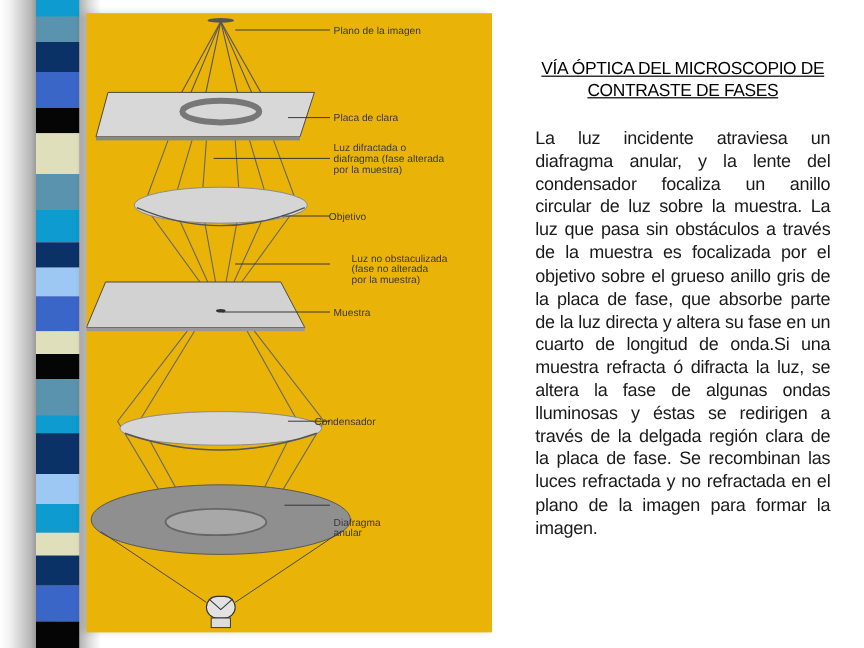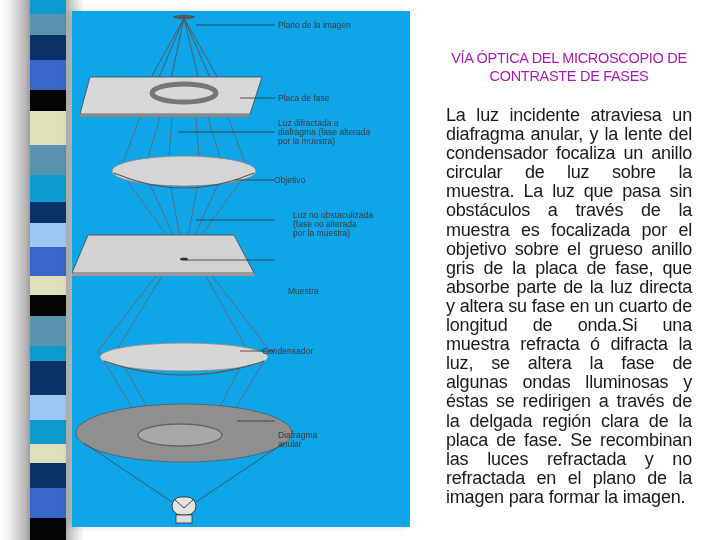--- a/index.html
+++ b/index.html
@@ -14,37 +14,38 @@
       background: linear-gradient(to right, #ffffff 0px, #f2f2f2 8px, #b5b5b5 26px, #9a9a9a 30px, #b0b0b0 66px, #d9d9d9 74px, #ffffff 84px);
     }
     .stripe-bar {
       position: absolute; left: 30px; top: 0; width: 36px; height: 540px;
       display: flex; flex-direction: column;
     }
     .stripe { width: 100%; }
     
     .figure {
       position: absolute; left: 72px; top: 11px; width: 338px; height: 516px;
-      background: #0ea5e9;
+      background: #eab308;
       box-shadow: -4px 0 6px rgba(0,0,0,0.15);
     }
     .figure svg { position: absolute; left: 0; top: 0; }
     .fig-label {
       position: absolute; font-size: 8.5px; color: #3a3a3a; line-height: 9px;
       white-space: pre-line;
     }
     
     .title {
       position: absolute; left: 446px; top: 49px; width: 246px;
-      text-align: center; font-size: 14.5px; line-height: 18px; color: #a21caf;
+      text-align: center; font-size: 14.5px; line-height: 18px; color: #000000;
       letter-spacing: -0.3px;
+      text-decoration: underline;
     }
     .body-text {
       position: absolute; left: 446px; top: 106px; width: 246px;
-      text-align: justify; font-size: 18px; line-height: 19.1px; color: #1a1a1a;
+      text-align: justify; font-size: 15px; line-height: 19.1px; color: #1a1a1a;
       letter-spacing: -0.2px;
     }
   </style>
 </head>
 <body>
 
 <div class="stripe-shadow"></div>
 <div class="stripe-bar" id="stripe-bar">
     <div class="stripe" style="background: rgb(14, 155, 208); height: 13.7647px;"></div>
     <div class="stripe" style="background: rgb(90, 147, 173); height: 21.1765px;"></div>
@@ -131,28 +132,28 @@
       <line x1="168" y1="87" x2="203" y2="87"></line>
       <line x1="106" y1="121" x2="203" y2="121"></line>
       <line x1="163" y1="169" x2="203" y2="169"></line>
       <line x1="124" y1="209" x2="203" y2="209"></line>
       <line x1="113" y1="249" x2="203" y2="249"></line>
       <line x1="168" y1="340" x2="203" y2="340"></line>
       <line x1="165" y1="410" x2="203" y2="410"></line>
     </g>
   </svg>
   <div class="fig-label" style="left:206px;top:10px;">Plano de la imagen</div>
-  <div class="fig-label" style="left:206px;top:83px;">Placa de fase</div>
+  <div class="fig-label" style="left:206px;top:83px;">Placa de clara</div>
   <div class="fig-label" style="left:206px;top:108px;">Luz difractada o
 diafragma (fase alterada
 por la muestra)</div>
   <div class="fig-label" style="left:202px;top:165px;">Objetivo</div>
   <div class="fig-label" style="left:206px;top:200px;margin-left:15px;">Luz no obstaculizada
 (fase no alterada
 por la muestra)</div>
-  <div class="fig-label" style="left:216px;top:245px;margin-top:31px;">Muestra</div>
+  <div class="fig-label" style="left:206px;top:245px;">Muestra</div>
   <div class="fig-label" style="left:190px;top:336px;">Condensador</div>
   <div class="fig-label" style="left:206px;top:420px;">Diafragma
 anular</div>
 </div>
 
 <div class="title">VÍA ÓPTICA DEL MICROSCOPIO DE CONTRASTE DE FASES</div>
 <div class="body-text">La luz incidente atraviesa un diafragma anular, y la lente del condensador focaliza un anillo circular de luz sobre la muestra. La luz  que pasa sin obstáculos a través de la muestra es focalizada por el objetivo sobre el grueso anillo gris de la placa de fase, que absorbe parte de la luz directa y altera su fase en un cuarto de longitud de onda.Si una muestra refracta ó difracta la luz, se altera la fase de algunas ondas lluminosas y éstas se redirigen a través de la delgada región clara de la placa de fase. Se recombinan las luces refractada y no refractada en el plano de la imagen para formar la imagen.</div>
 
 </body></html>

